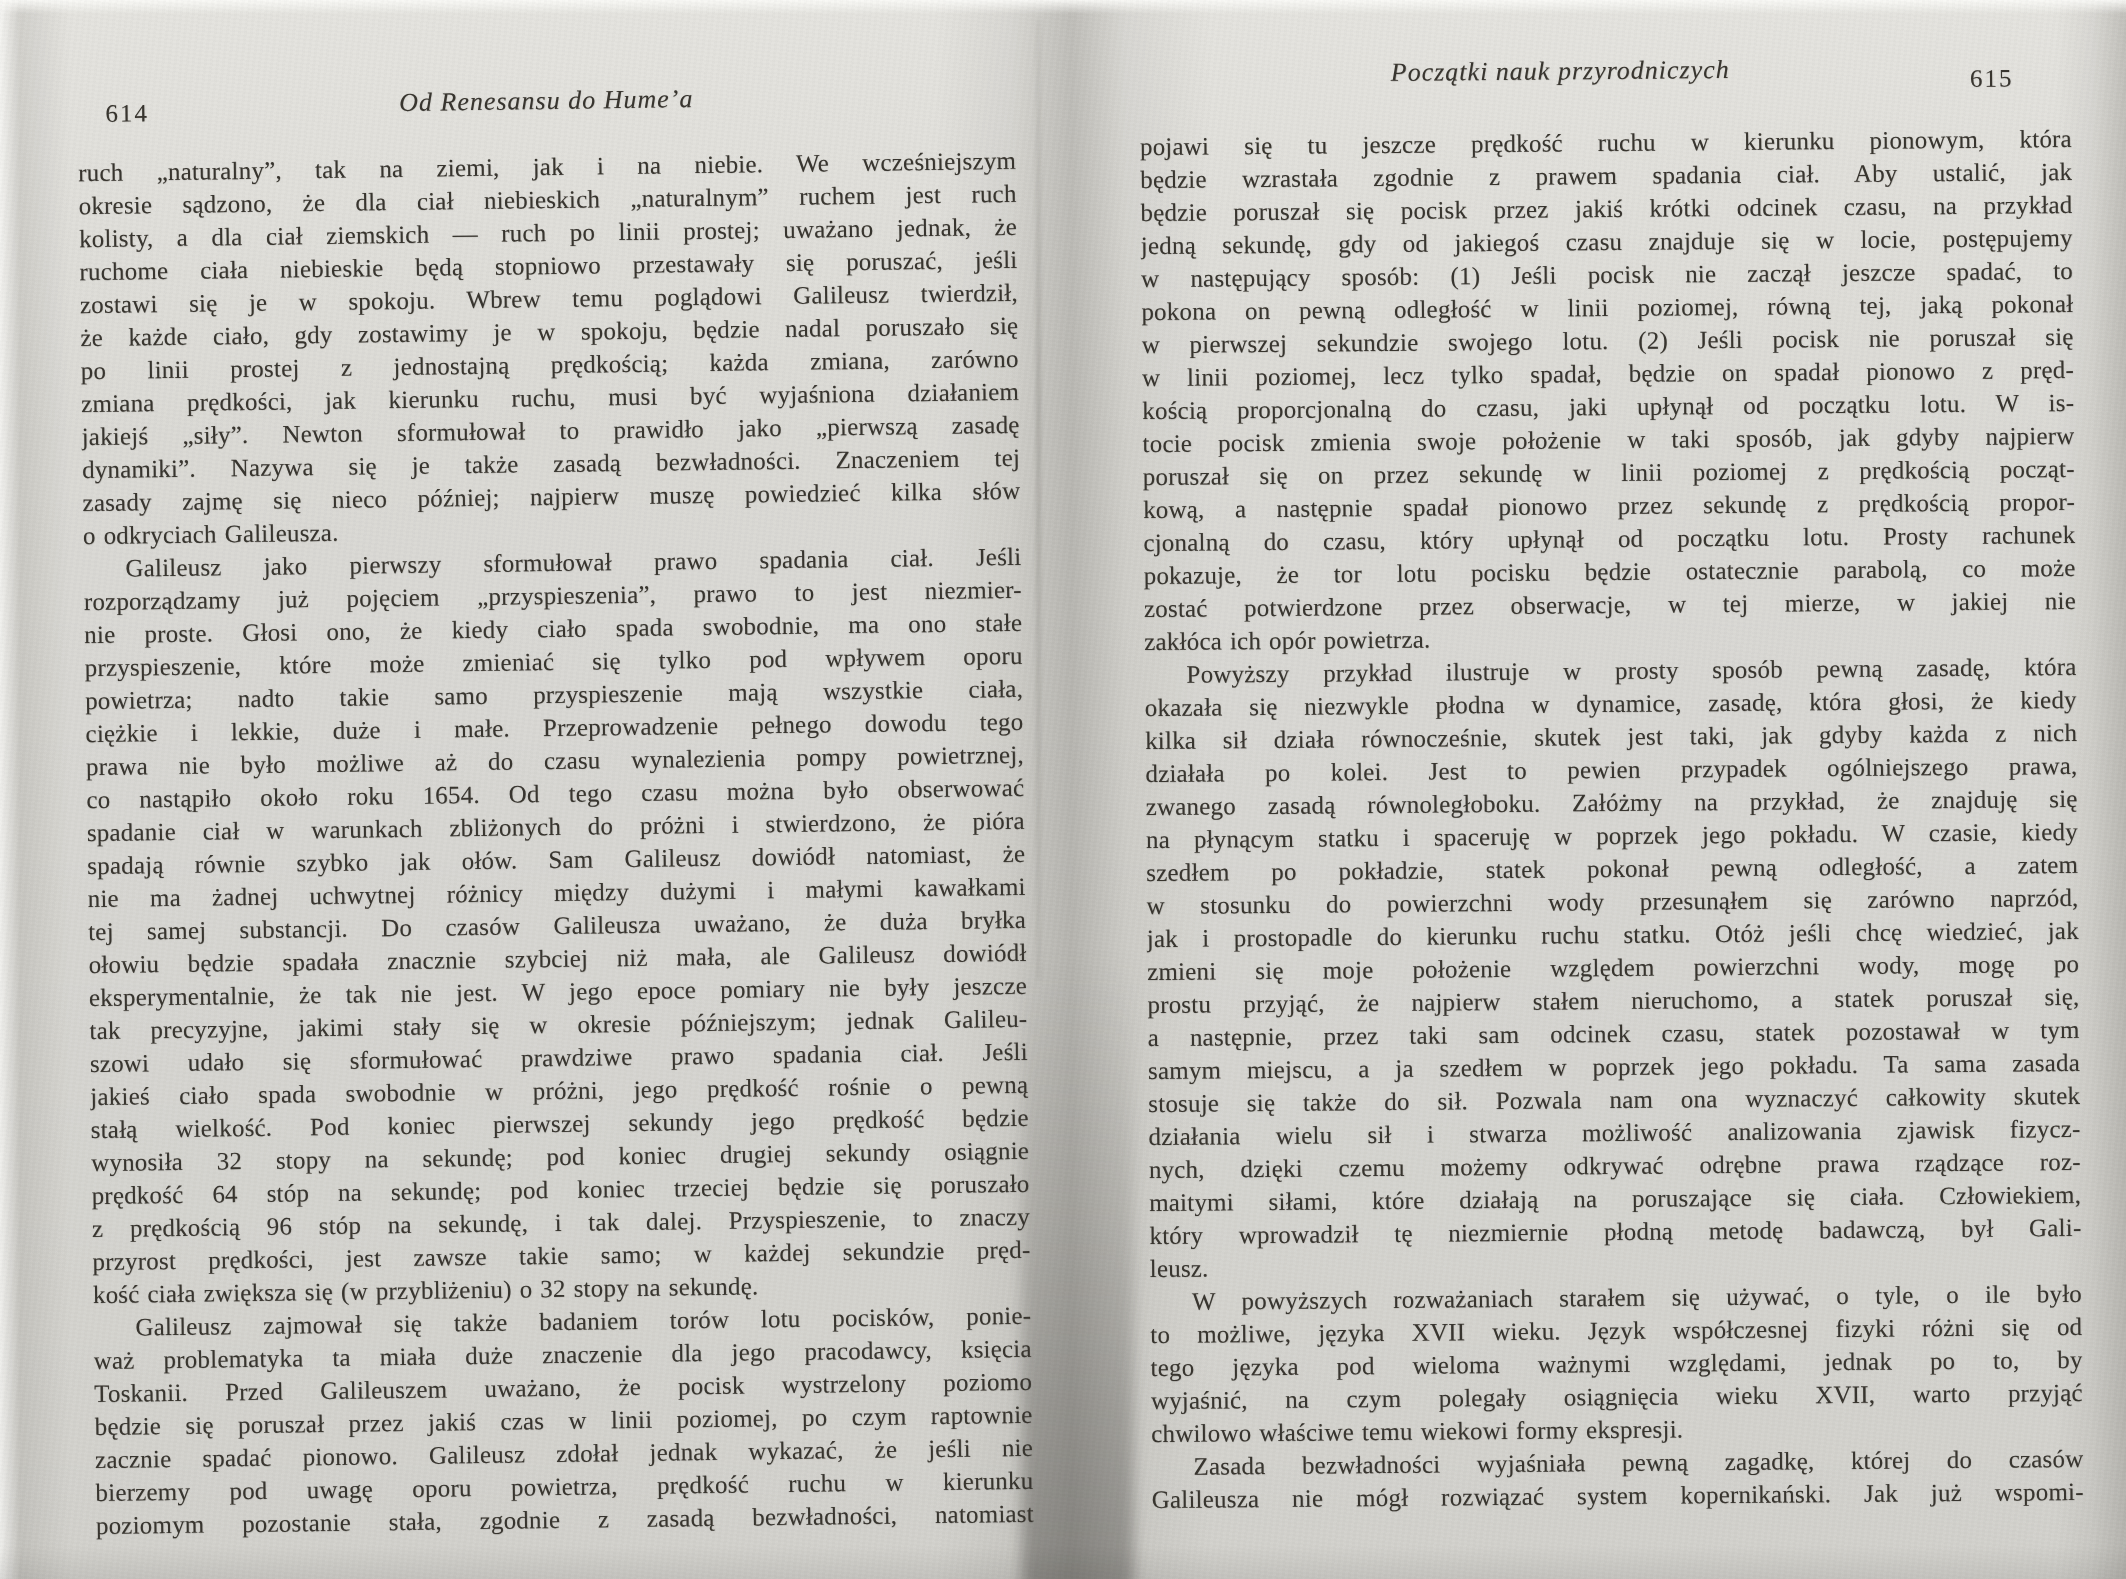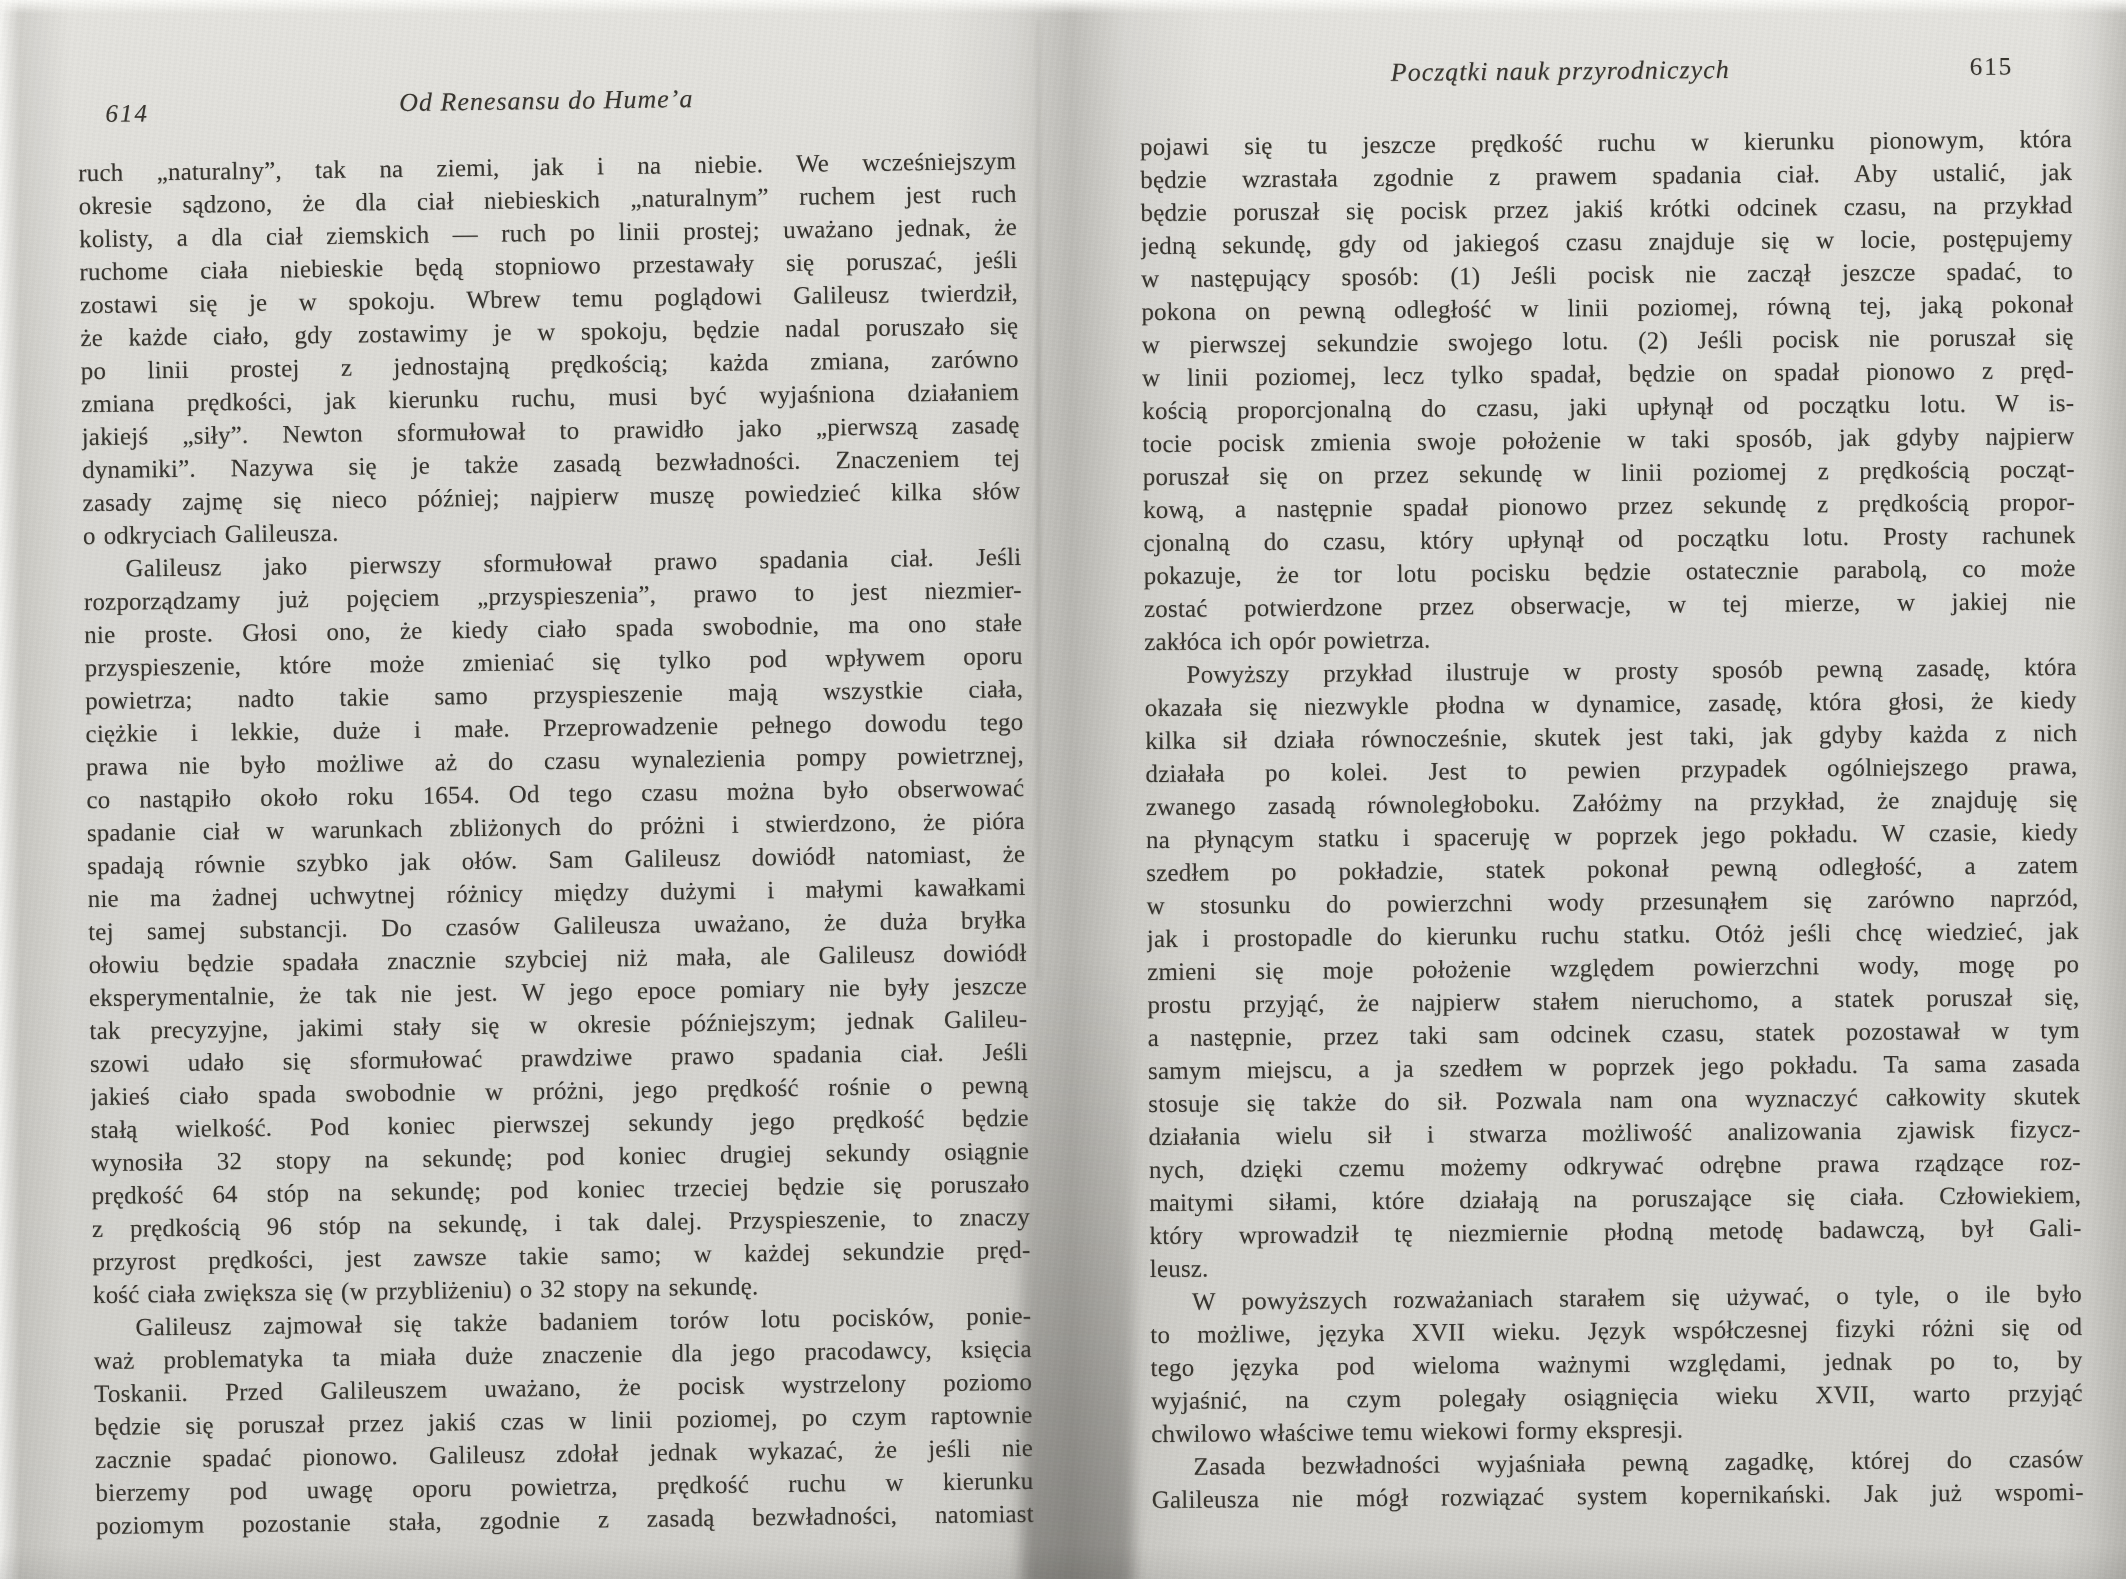--- a/index.html
+++ b/index.html
@@ -72,22 +72,22 @@
     text-shadow: 0.3px 0.3px 0.8px rgba(56,53,48,0.38);
   }
   .page-right .running-title { padding-right: 90px; }
 
   .page-number {
     position: absolute;
     font-size: 25px;
     letter-spacing: 2px;
     text-shadow: 0.3px 0.3px 0.8px rgba(56,53,48,0.38);
   }
-  .page-number-left  { left: 28px; top: 8px; font-style: italic; }
-  .page-number-right { right: 58px; top: 0px; }
+  .page-number-left  { left: 28px; top: 8px; }
+  .page-number-right { right: 58px; top: 12px; }
 
   .text-col { position: absolute; left: 0; width: 100%; }
   .page-left  .text-col { top: 150px; }
   .page-right .text-col { top: 126px; }
 
   .para { margin: 0; padding: 0; }
   .line {
     font-size: 25px;
     line-height: 33px;
     letter-spacing: 0.2px;

